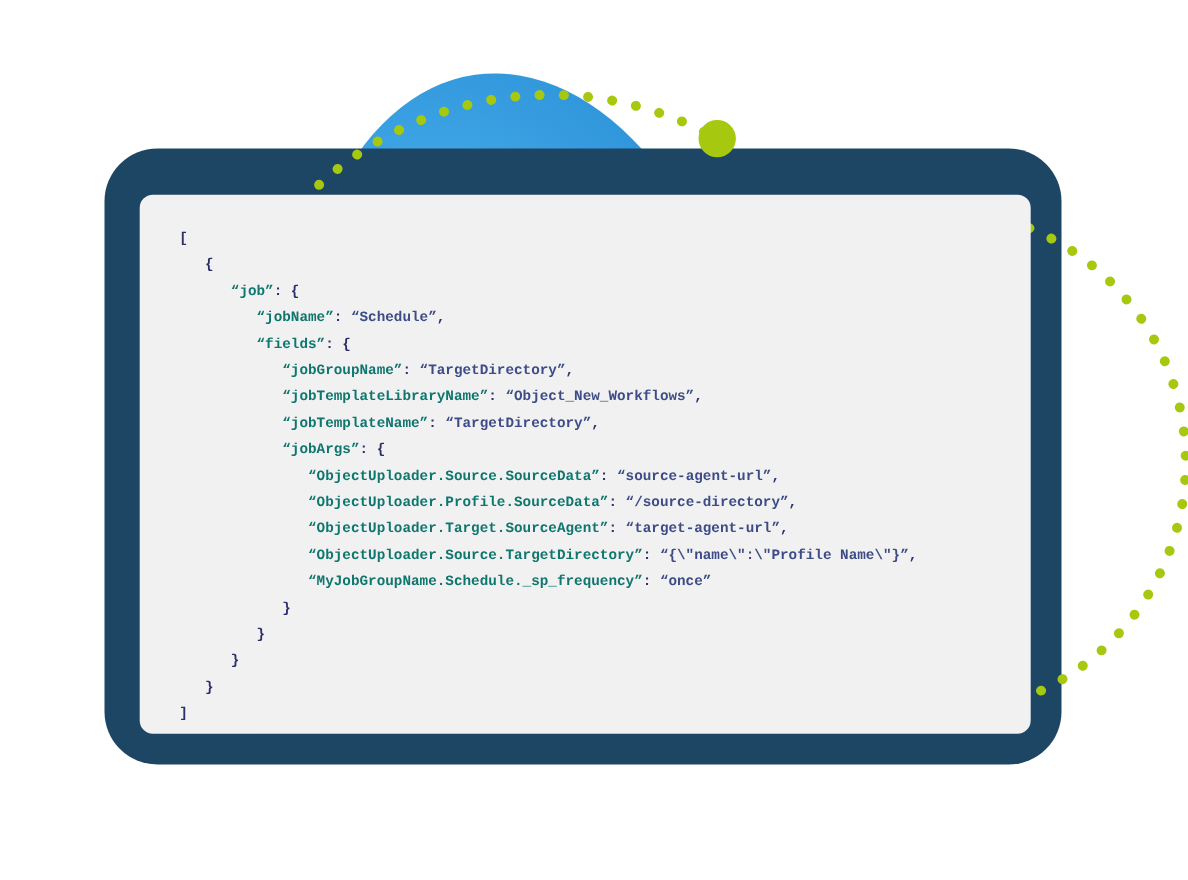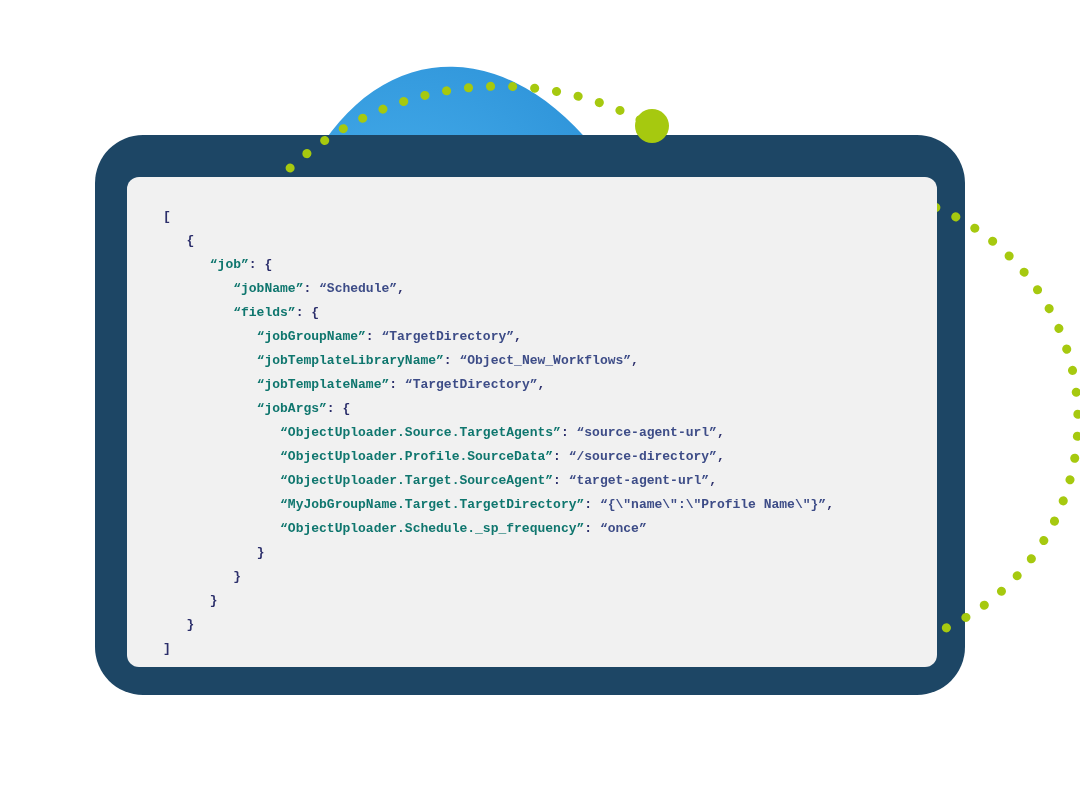--- a/index.html
+++ b/index.html
@@ -93,23 +93,23 @@
 <div class="code-card">
   <pre id="code-block" class="codeblock"><span class="punct">[</span>
    <span class="punct">{</span>
       <span class="key">“job”</span><span class="punct">: {</span>
          <span class="key">“jobName”</span><span class="punct">: </span><span class="val">“Schedule”</span><span class="punct">,</span>
          <span class="key">“fields”</span><span class="punct">: {</span>
             <span class="key">“jobGroupName”</span><span class="punct">: </span><span class="val">“TargetDirectory”</span><span class="punct">,</span>
             <span class="key">“jobTemplateLibraryName”</span><span class="punct">: </span><span class="val">“Object_New_Workflows”</span><span class="punct">,</span>
             <span class="key">“jobTemplateName”</span><span class="punct">: </span><span class="val">“TargetDirectory”</span><span class="punct">,</span>
             <span class="key">“jobArgs”</span><span class="punct">: {</span>
-               <span class="key">“ObjectUploader.Source.TargetAgents”</span><span class="punct">: </span><span class="val">“source-agent-url”</span><span class="punct">,</span>
+               <span class="key">“ObjectUploader.Source.SourceData”</span><span class="punct">: </span><span class="val">“source-agent-url”</span><span class="punct">,</span>
                <span class="key">“ObjectUploader.Profile.SourceData”</span><span class="punct">: </span><span class="val">“/source-directory”</span><span class="punct">,</span>
                <span class="key">“ObjectUploader.Target.SourceAgent”</span><span class="punct">: </span><span class="val">“target-agent-url”</span><span class="punct">,</span>
-               <span class="key">“MyJobGroupName.Target.TargetDirectory”</span><span class="punct">: </span><span class="val">“{\"name\":\"Profile Name\"}”</span><span class="punct">,</span>
-               <span class="key">“ObjectUploader.Schedule._sp_frequency”</span><span class="punct">: </span><span class="val">“once”</span>
+               <span class="key">“ObjectUploader.Source.TargetDirectory”</span><span class="punct">: </span><span class="val">“{\"name\":\"Profile Name\"}”</span><span class="punct">,</span>
+               <span class="key">“MyJobGroupName.Schedule._sp_frequency”</span><span class="punct">: </span><span class="val">“once”</span>
             <span class="punct">}</span>
          <span class="punct">}</span>
       <span class="punct">}</span>
    <span class="punct">}</span>
 <span class="punct">]</span></pre>
 </div>
 
 </body></html>

